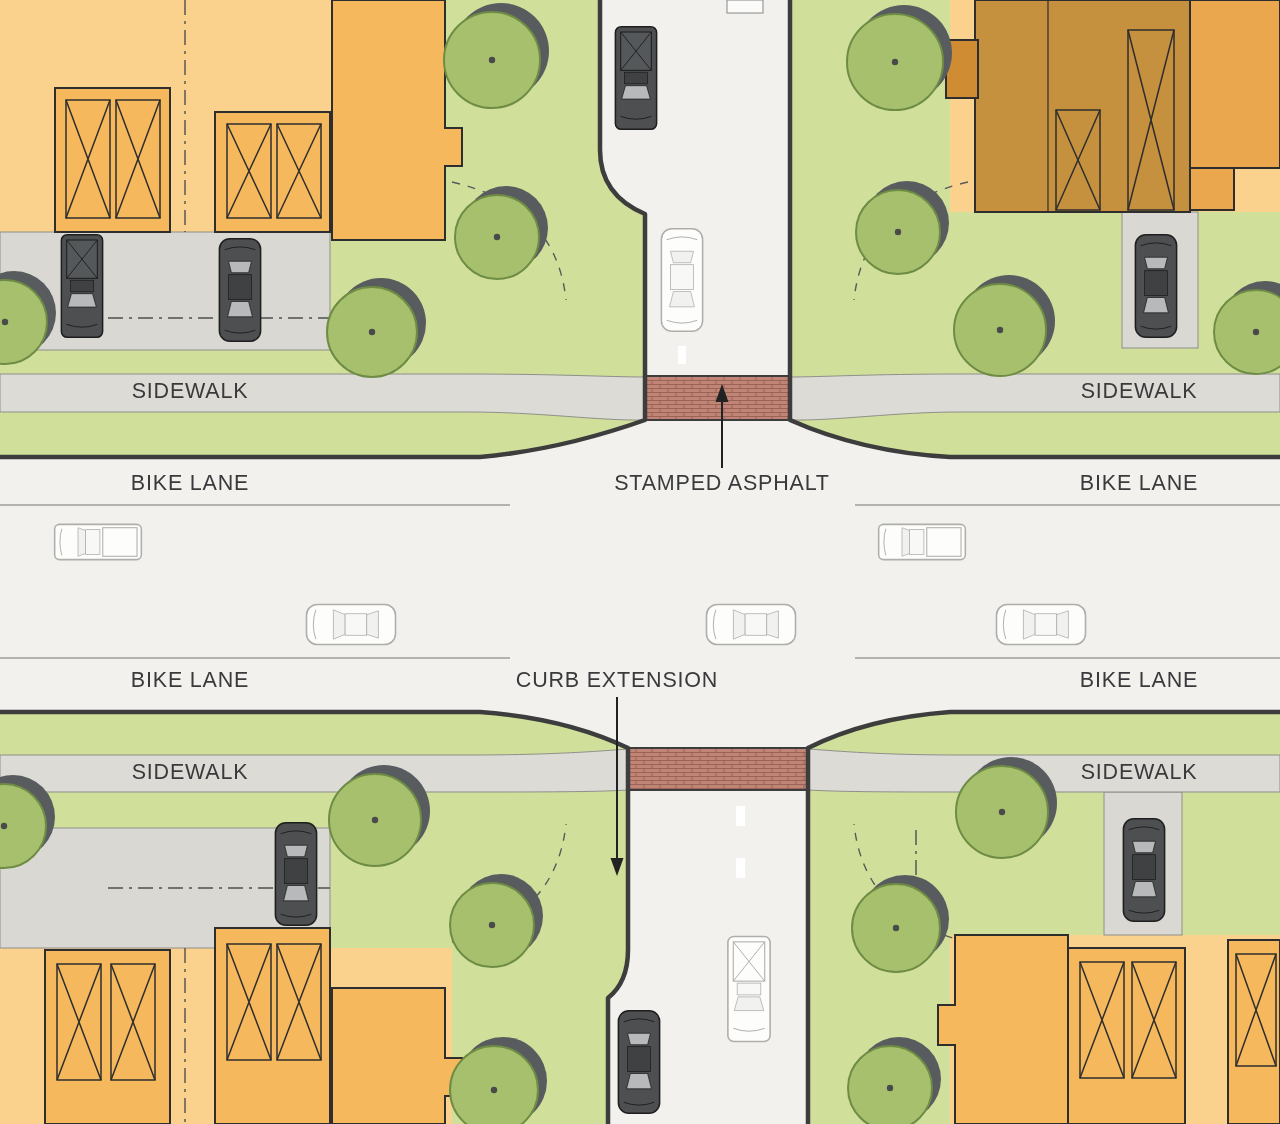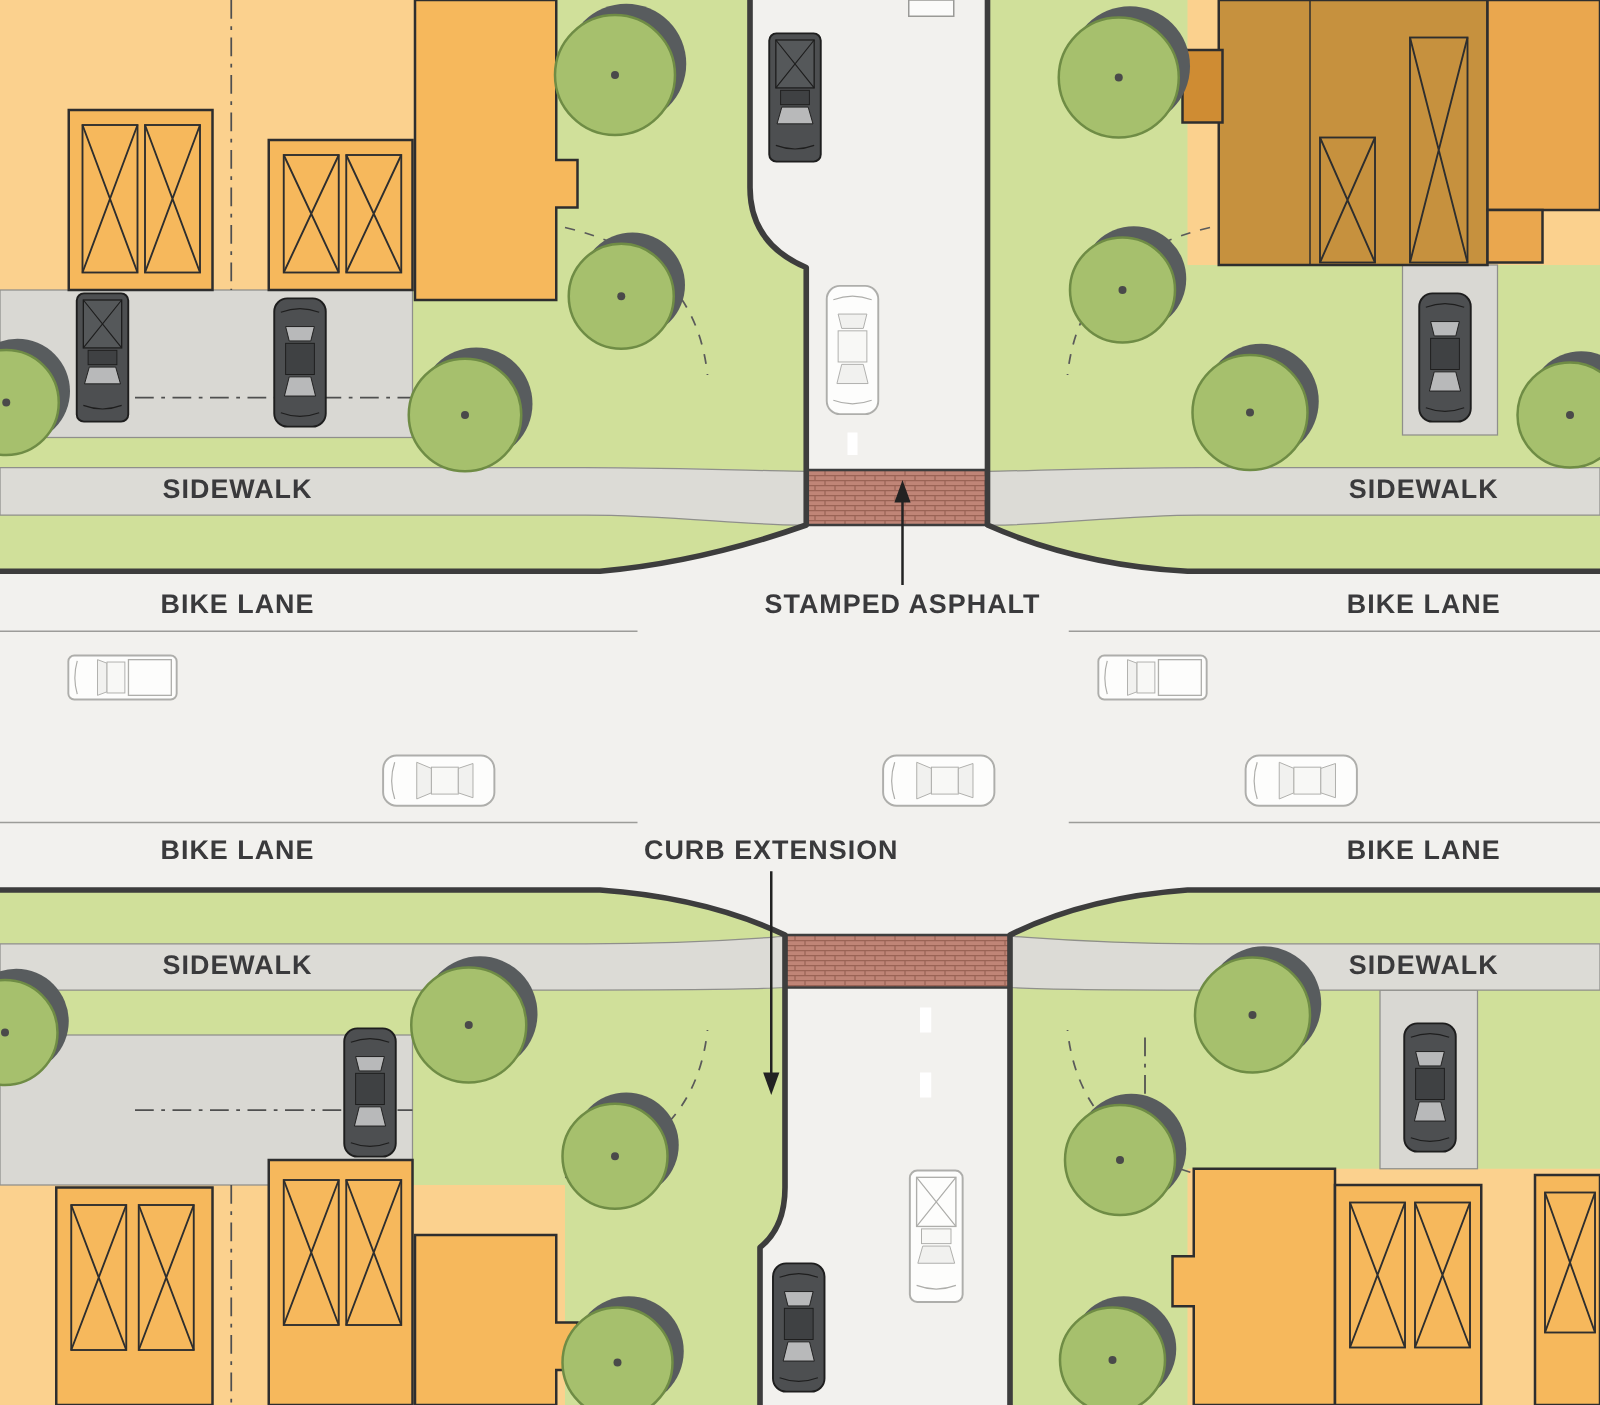--- a/index.html
+++ b/index.html
@@ -1,16 +1,16 @@
 <!DOCTYPE html>
 <html style="--street: #f2f1ee; --lawn: #d0e09a; --sidewalk: #dcdbd6; --driveway: #d9d8d3; --lot: #fbd18e; --house_orange: #f6b85c; --house_brown: #c6913e; --house_brown2: #cf8c33; --house_amber: #eaa74e; --tree_green: #a6c06d; --tree_shadow: #585c5e; --stamped_asphalt: #c08577; --stamped_line: #9a6355; --curb: #3d3d3d; --label_text: #3a3a3c;"><head>
 <meta charset="utf-8">
 <style>
   html,body{margin:0;padding:0;background:#ffffff;}
-  .stage{position:relative;width:1280px;height:1124px;overflow:hidden;font-family:"Liberation Sans",sans-serif;font-weight:bold;}
+  .stage{position:relative;width:1280px;height:1124px;overflow:hidden;font-family:"Liberation Sans",sans-serif;}
   svg{display:block;}
 
   .st-street{fill:var(--street,#f2f1ee);}
   .st-lawn{fill:var(--lawn,#d0e09a);}
   .st-lot{fill:var(--lot,#fbd18e);}
   .st-sidewalk{fill:var(--sidewalk,#dcdbd6);stroke:#8f8f8b;stroke-width:1;}
   .st-driveway{fill:var(--driveway,#d9d8d3);stroke:#8f8f8b;stroke-width:1;}
   .st-curb{fill:none;stroke:var(--curb,#3d3d3d);stroke-width:4.5;stroke-linejoin:round;}
   .crosswalk{fill:url(#stamp);stroke:var(--curb,#3d3d3d);stroke-width:2;}
   .st-house{fill:var(--house_orange,#f6b85c);stroke:#2e2e2e;stroke-width:2;}

